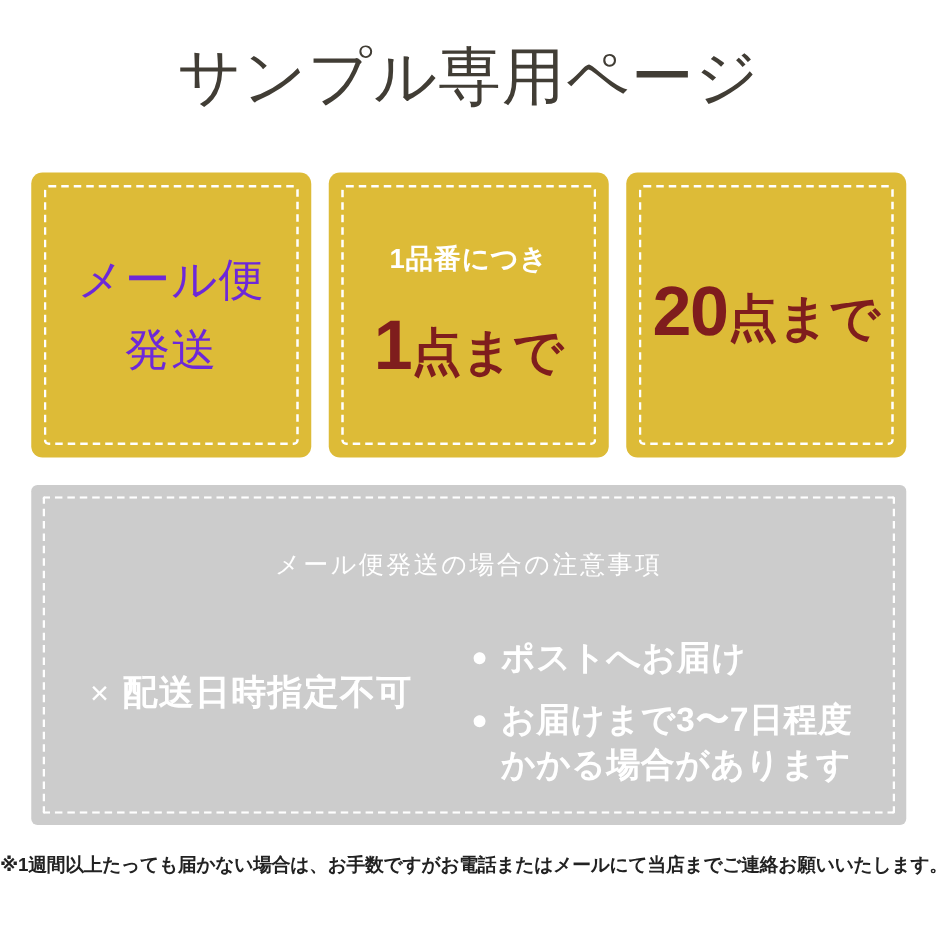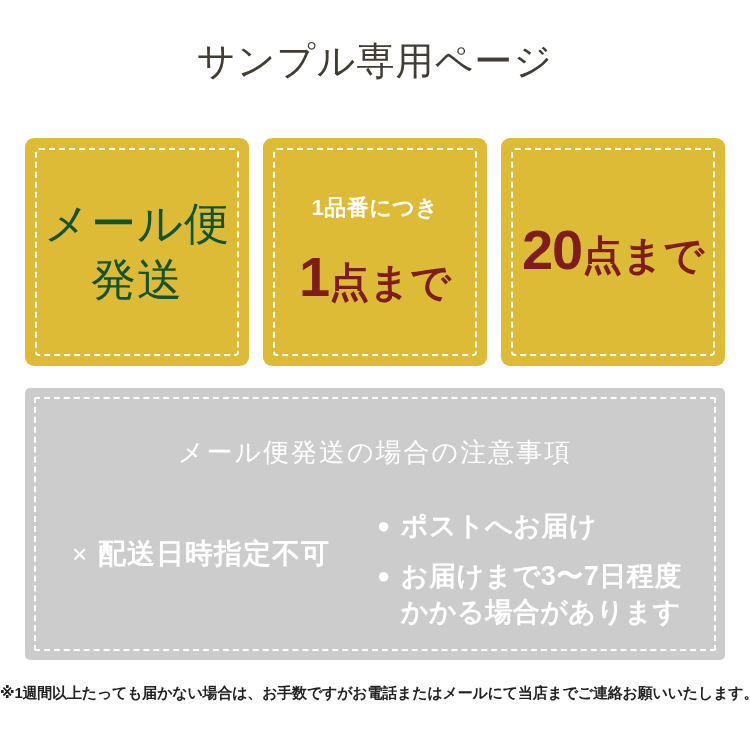--- a/index.html
+++ b/index.html
@@ -21,21 +21,21 @@
     background: #ffffff;
   }
 
   
   .page-title {
     position: absolute;
     left: 0;
     top: 32px;
     width: 750px;
     text-align: center;
-    font-size: 38px;
+    font-size: 50px;
     line-height: 58px;
     color: #413d35;
     font-weight: 400;
     letter-spacing: 1px;
     white-space: nowrap;
   }
 
   
   .feature-row {
     position: absolute;
@@ -73,25 +73,25 @@
     z-index: 2;
     width: 100%;
     text-align: center;
     color: #ffffff;
   }
 
   
   .box-mail .line-a,
   .box-mail .line-b {
     display: block;
-    font-size: 45px;
+    font-size: 36px;
     line-height: 56px;
     font-weight: 400;
     letter-spacing: 1px;
-    color: #14532d;
+    color: #6d28d9;
     white-space: nowrap;
   }
 
   
   .box-count .caption {
     display: block;
     font-size: 22px;
     line-height: 26px;
     font-weight: bold;
     letter-spacing: 0.5px;
@@ -137,21 +137,21 @@
     border: 2px dashed #ffffff;
     border-radius: 2px;
     pointer-events: none;
   }
   .notice-heading {
     position: absolute;
     left: 0;
     top: 48px;
     width: 700px;
     text-align: center;
-    font-size: 26px;
+    font-size: 20px;
     line-height: 32px;
     color: #ffffff;
     font-weight: 400;
     letter-spacing: 2px;
     white-space: nowrap;
   }
 
   .notice-body {
     position: absolute;
     left: 0;

